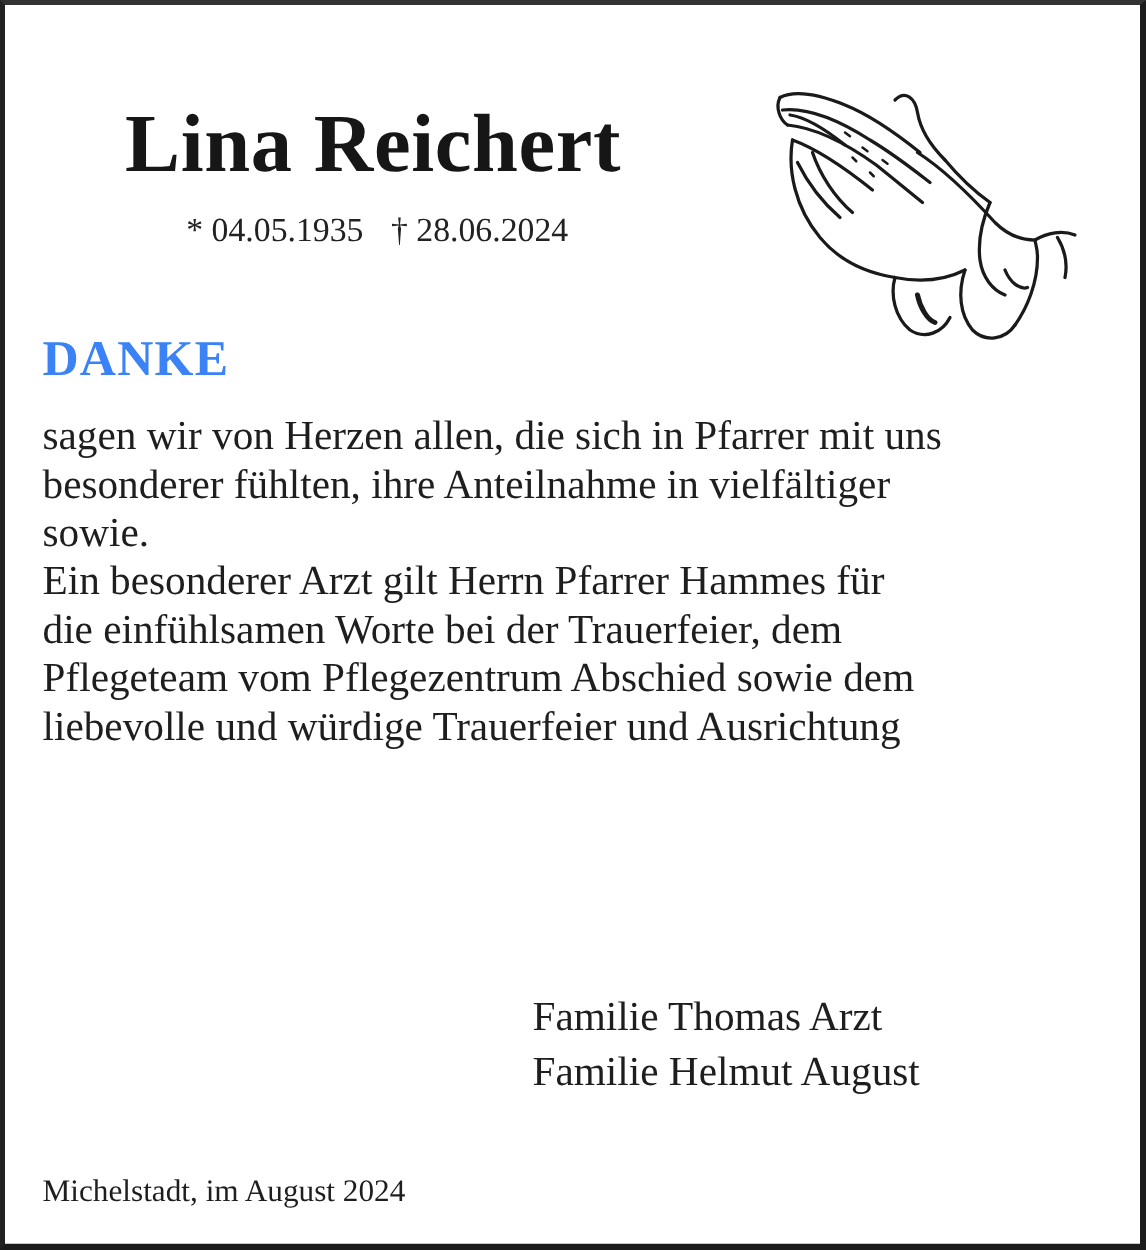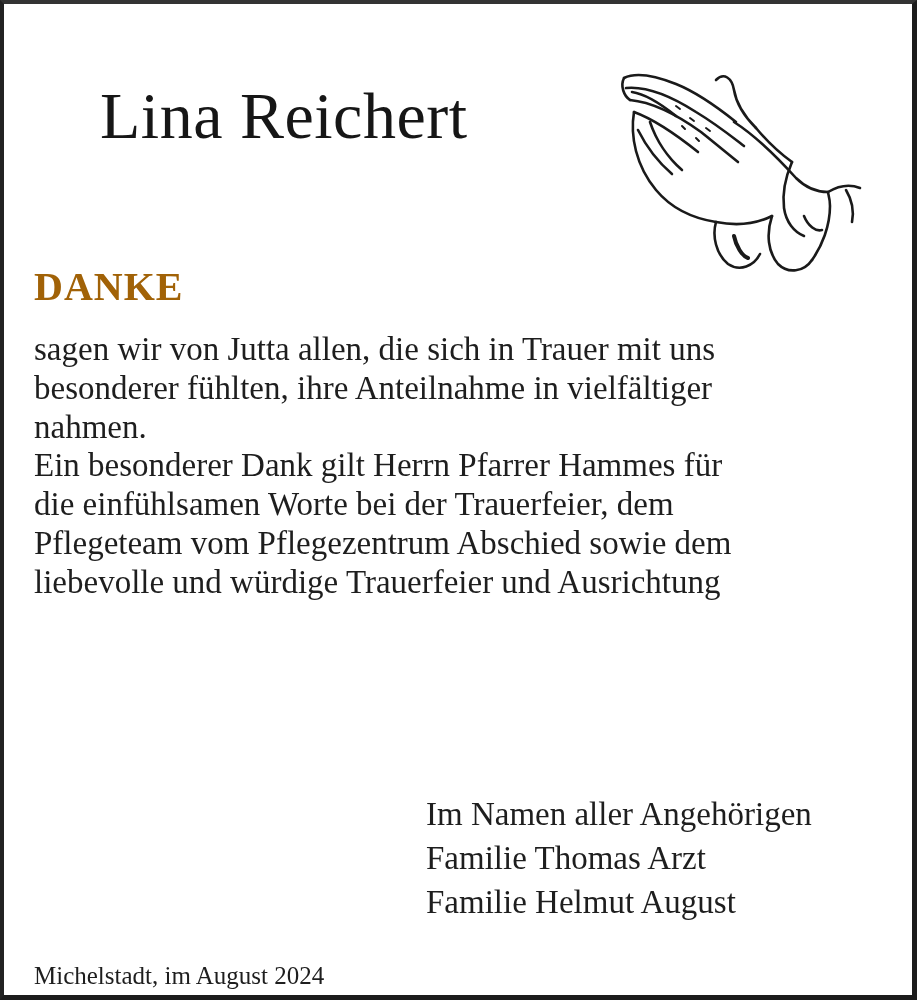--- a/index.html
+++ b/index.html
@@ -26,21 +26,21 @@
       border-left: 4px solid #222222;
       border-right: 5px solid #1c1c1c;
       border-bottom: 5px solid #1c1c1c;
       background: #ffffff;
     }
     .name {
       position: absolute;
       left: 96px;
       top: 72px;
       font-size: 66px;
-      font-weight: normal;
+      font-weight: bold;
       letter-spacing: 0.5px;
       line-height: 80px;
       color: #161616;
       white-space: nowrap;
     }
     .dates {
       position: absolute;
       left: 145px;
       top: 162px;
       font-size: 27px;
@@ -57,21 +57,21 @@
       height: 210px;
     }
     .danke {
       position: absolute;
       left: 30px;
       top: 258px;
       font-size: 40px;
       font-weight: bold;
       line-height: 50px;
       letter-spacing: 1px;
-      color: #a16207;
+      color: #3b82f6;
     }
     .body-text {
       position: absolute;
       left: 30px;
       top: 326px;
       width: 860px;
       font-size: 33px;
       line-height: 38.8px;
       color: #1e1e1e;
     }
@@ -86,30 +86,34 @@
     }
     .signature .line { display: block; white-space: nowrap; }
     .place-date {
       position: absolute;
       left: 30px;
       top: 934px;
       font-size: 25px;
       line-height: 32px;
       color: #1e1e1e;
       white-space: nowrap;
-      margin-top: 22px;
     }
   </style>
 </head>
 <body>
 
 <div class="frame">
 
   <div class="name">Lina Reichert</div>
 
+  <div class="dates">
+    <span>*</span>
+    <span>04.05.1935</span><span class="gap"></span><span>†</span>
+    <span>28.06.2024</span>
+  </div>
 
   <svg class="hands" viewBox="0 0 250 210" fill="none" stroke="#1a1a1a" stroke-width="2.6" stroke-linecap="round" stroke-linejoin="round">
 
     <path d="M8 12 C 20 6, 40 10, 60 18 C 80 26, 100 40, 120 56"></path>
     <path d="M10 22 C 30 20, 55 30, 80 46 C 100 58, 115 70, 128 80"></path>
     <path d="M14 34 C 35 36, 60 48, 85 66 C 100 78, 112 88, 122 96"></path>
     <path d="M18 46 C 40 54, 62 70, 82 86"></path>
     <path d="M8 12 C 4 20, 8 30, 14 34"></path>
     <path d="M16 26 C 30 28, 45 38, 60 50"></path>
 
@@ -131,30 +135,29 @@
     <path d="M118 170 C 120 180, 126 190, 132 192" stroke-width="4"></path>
     <path d="M188 150 C 192 160, 200 166, 206 164"></path>
     <path d="M230 124 C 236 134, 238 146, 236 156"></path>
 
     <path d="M60 40 l4 3 M74 52 l4 3 M90 62 l4 3 M66 60 l3 3 M80 72 l3 3" stroke-width="2"></path>
   </svg>
 
   <div class="danke">DANKE</div>
 
   <div class="body-text">
-    <span class="line">sagen wir von Jutta allen, die sich in Trauer mit uns</span>
+    <span class="line">sagen wir von Herzen allen, die sich in Pfarrer mit uns</span>
     <span class="line">besonderer fühlten, ihre Anteilnahme in vielfältiger</span>
-    <span class="line">nahmen.</span>
-    <span class="line">Ein besonderer Dank gilt Herrn Pfarrer Hammes für</span>
+    <span class="line">sowie.</span>
+    <span class="line">Ein besonderer Arzt gilt Herrn Pfarrer Hammes für</span>
     <span class="line">die einfühlsamen Worte bei der Trauerfeier, dem</span>
     <span class="line">Pflegeteam vom Pflegezentrum Abschied sowie dem</span>
     <span class="line">liebevolle und würdige Trauerfeier und Ausrichtung</span>
   </div>
 
   <div class="signature">
-    <span class="line">Im Namen aller Angehörigen</span>
     <span class="line">Familie Thomas Arzt</span>
     <span class="line">Familie Helmut August</span>
   </div>
 
   <div class="place-date">Michelstadt, im August 2024</div>
 
 </div>
 
 </body></html>

